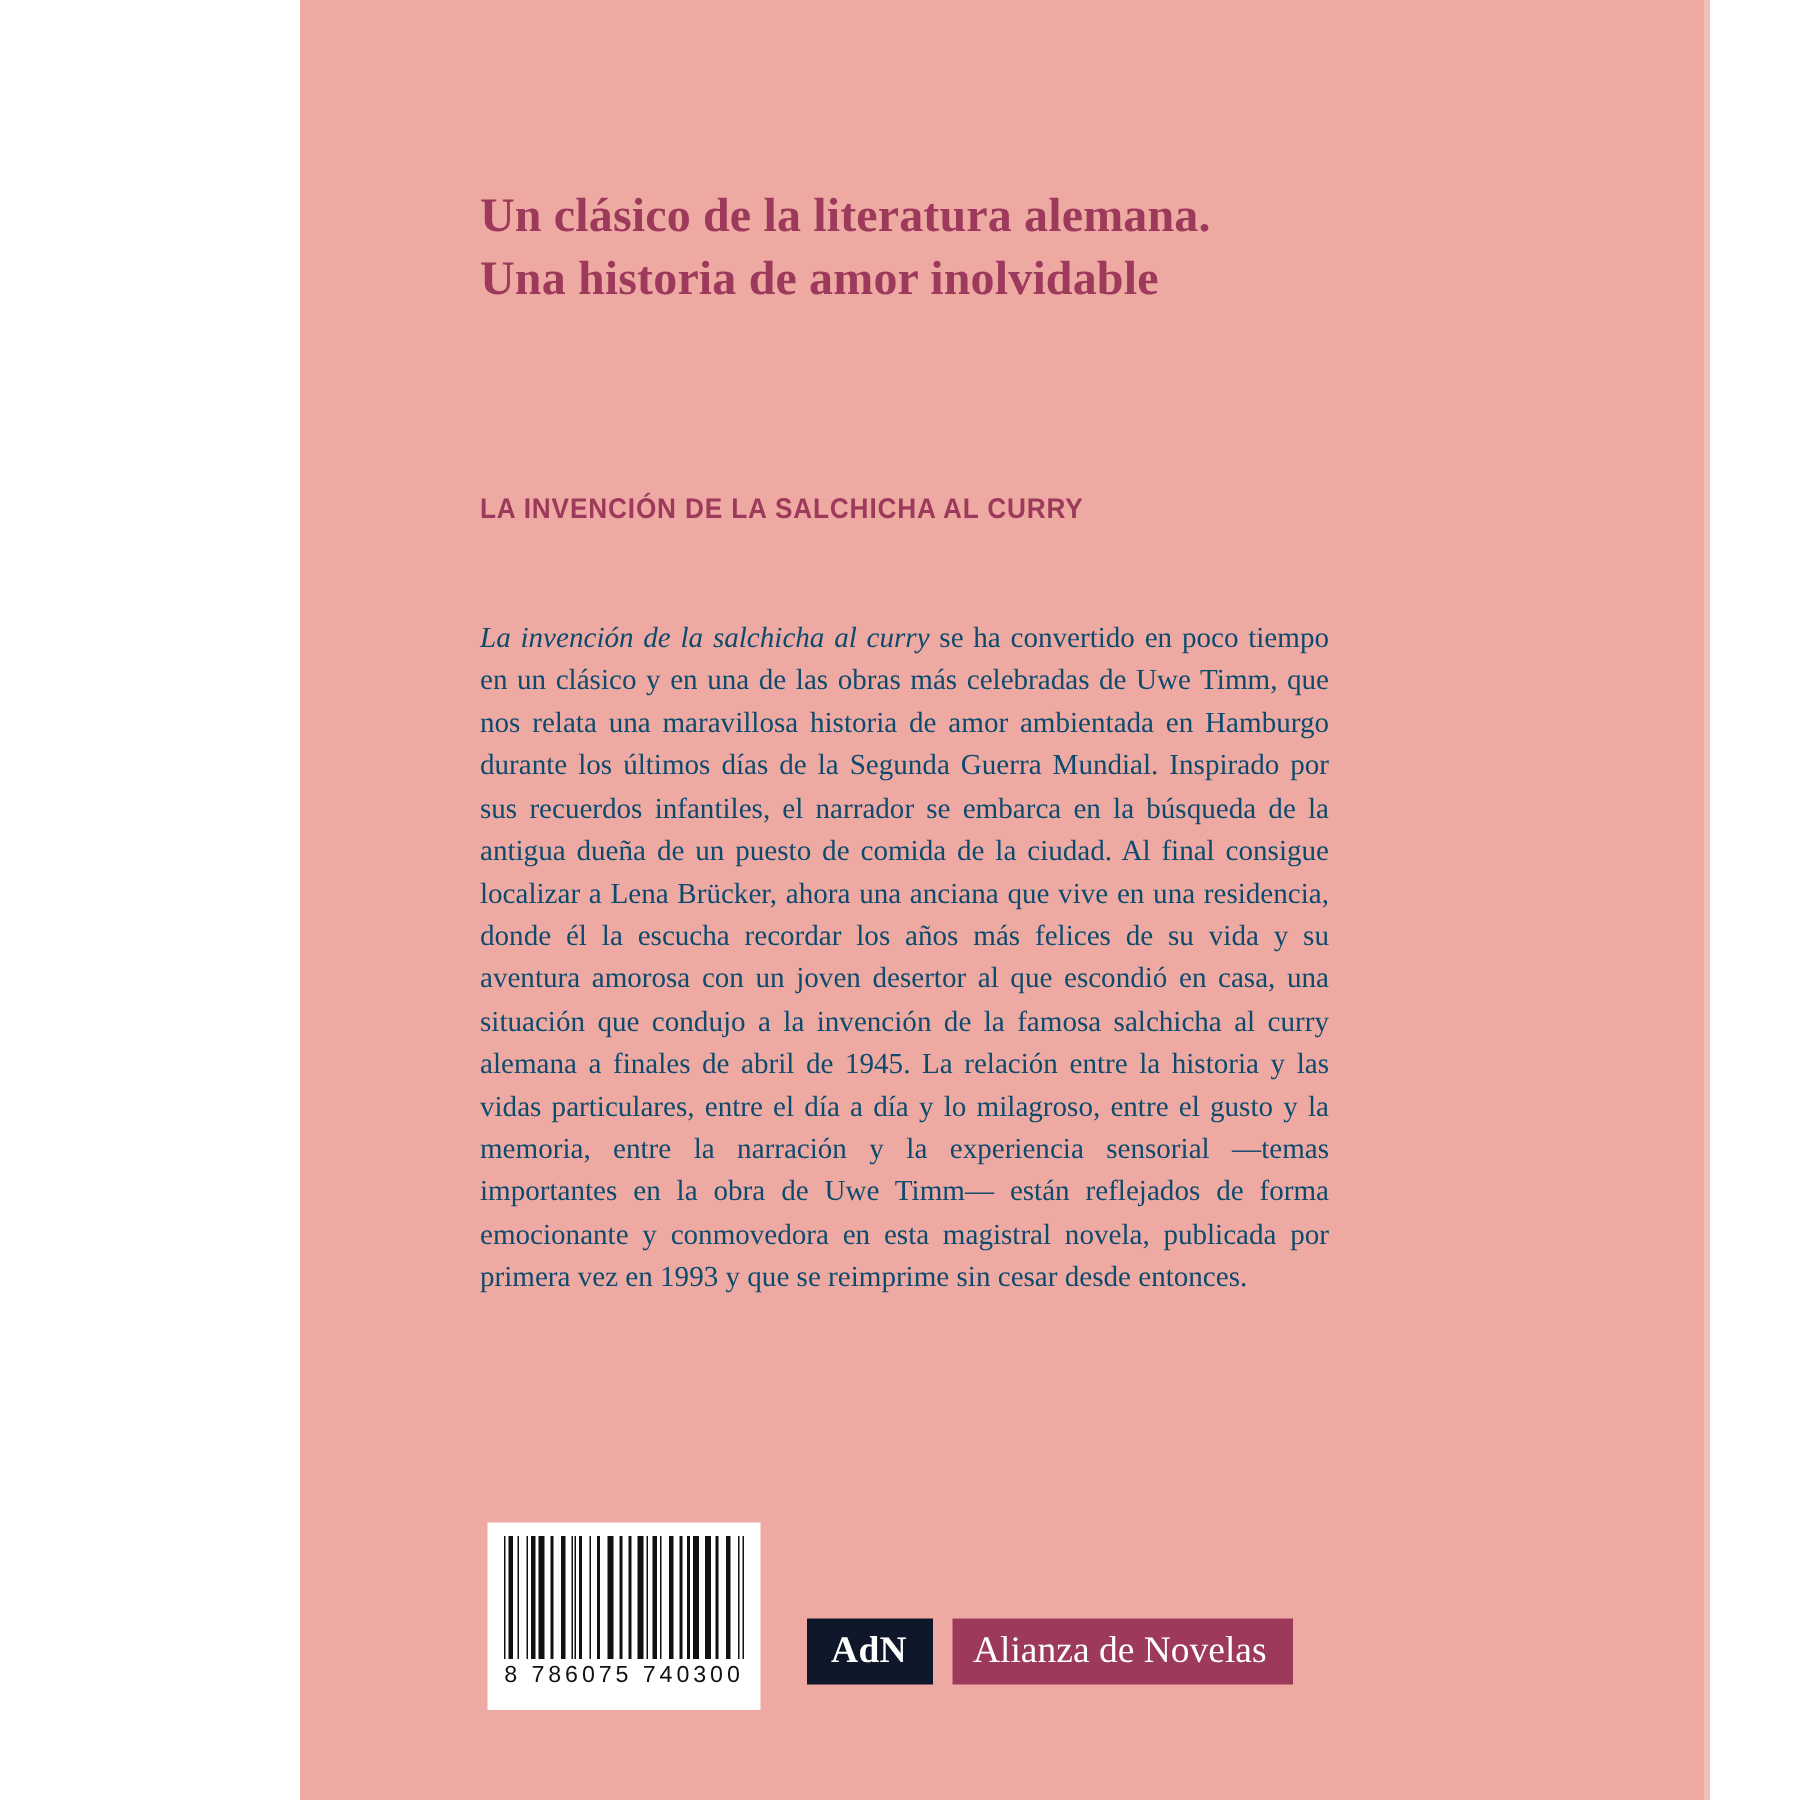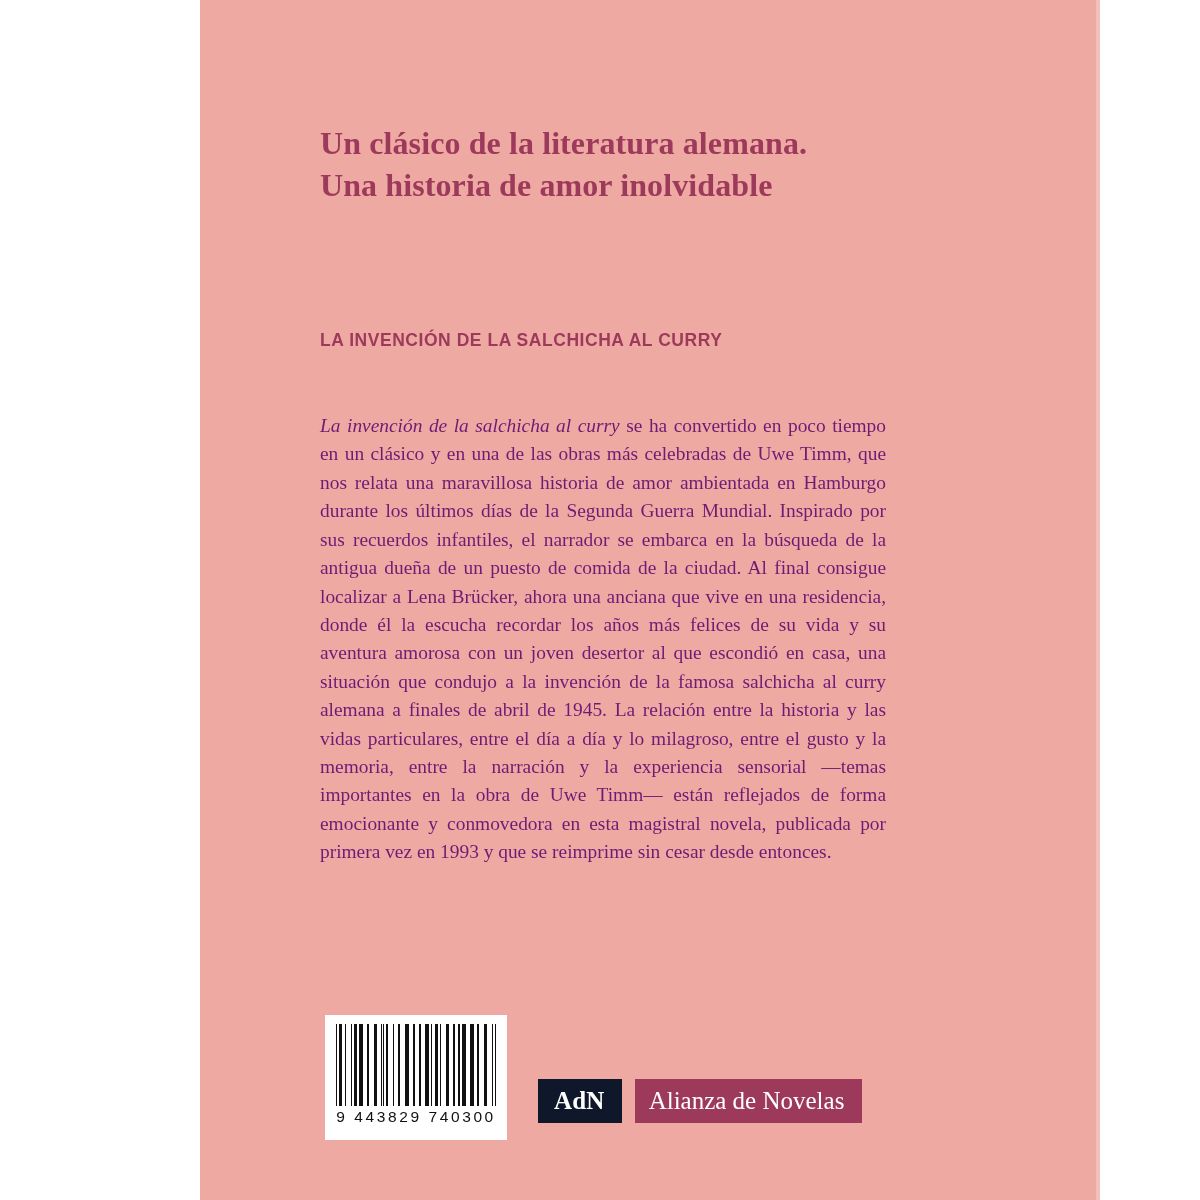--- a/index.html
+++ b/index.html
@@ -20,20 +20,21 @@
   }
 
   
   #cover {
     position: absolute;
     left: 200px;
     top: 0;
     width: 900px;
     height: 1200px;
     background: #eeaaa2;
+    padding-left: 40px;
   }
 
   
   #cover::after {
     content: "";
     position: absolute;
     right: 0;
     top: 0;
     width: 4px;
     height: 1200px;
@@ -65,21 +66,21 @@
     letter-spacing: 0.6px;
     transform: scaleX(0.92);
     transform-origin: left center;
   }
 
   #blurb {
     position: absolute;
     left: 120px;
     top: 372px;
     width: 566px;
-    color: #701a75;
+    color: #0c4a6e;
     font-family: "Liberation Serif", serif;
     font-size: 19.4px;
     line-height: 1.465;
     text-align: justify;
     margin-top: 40px;
   }
 
   #blurb .it {
     font-style: italic;
   }
@@ -205,21 +206,21 @@
           <i style="left: 109.831px; width: 3.4678px;"></i>
           <i style="left: 116.61px; width: 2.11186px;"></i>
           <i style="left: 122.034px; width: 2.11186px;"></i>
           <i style="left: 126.102px; width: 3.4678px;"></i>
           <i style="left: 134.237px; width: 3.4678px;"></i>
           <i style="left: 141.017px; width: 2.11186px;"></i>
           <i style="left: 147.797px; width: 3.4678px;"></i>
           <i style="left: 155.932px; width: 1px;"></i>
           <i style="left: 158.644px; width: 1px;"></i>
         </div>
-      <div id="barcode-number">9 443829 740300</div>
+      <div id="barcode-number">8 786075 740300</div>
     </div>
 
     <div id="logo">
       <div id="logo-mark">AdN</div>
       <div id="logo-notch"></div>
       <div id="logo-name">Alianza de Novelas</div>
     </div>
 
   </div>
 </div>

